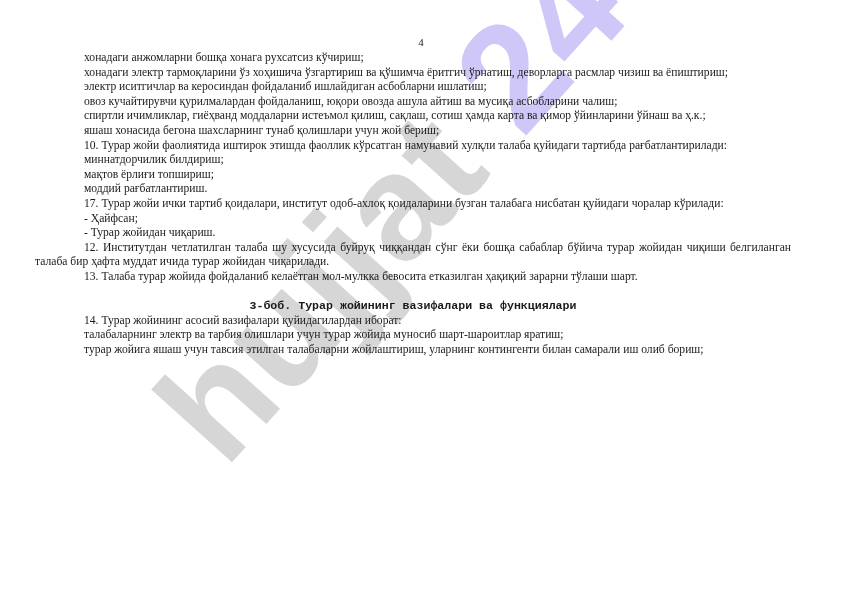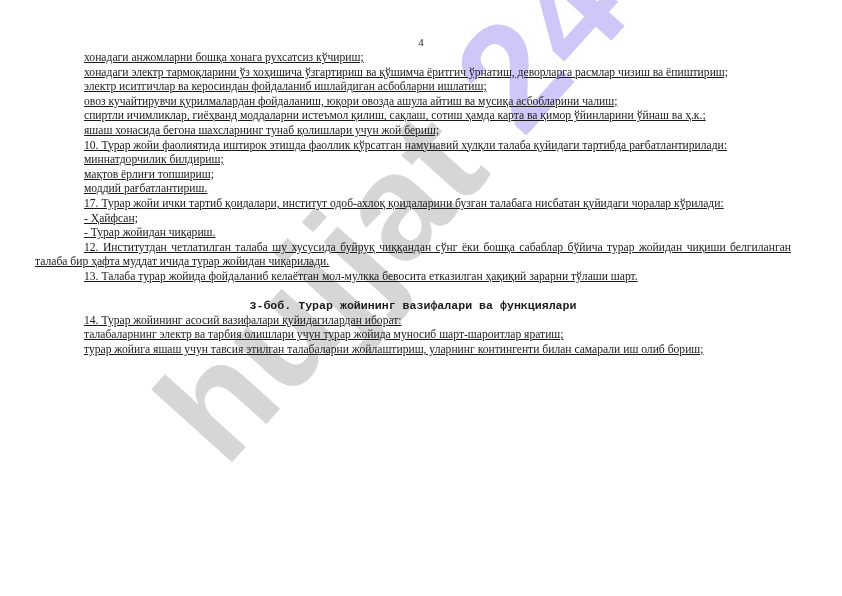--- a/index.html
+++ b/index.html
@@ -42,21 +42,20 @@
     line-height: 14.6px;
     z-index: 1;
   }
   .p {
     margin: 0;
     text-indent: 49px;
     text-align: justify;
   }
   .p.last-left {
     text-align-last: left;
-    text-decoration: underline;
   }
   .heading {
     margin: 0;
     text-align: center;
     font-weight: bold;
     padding-top: 14.6px;
     font-family: Liberation Mono, monospace;
   }
 </style>
 </head>

